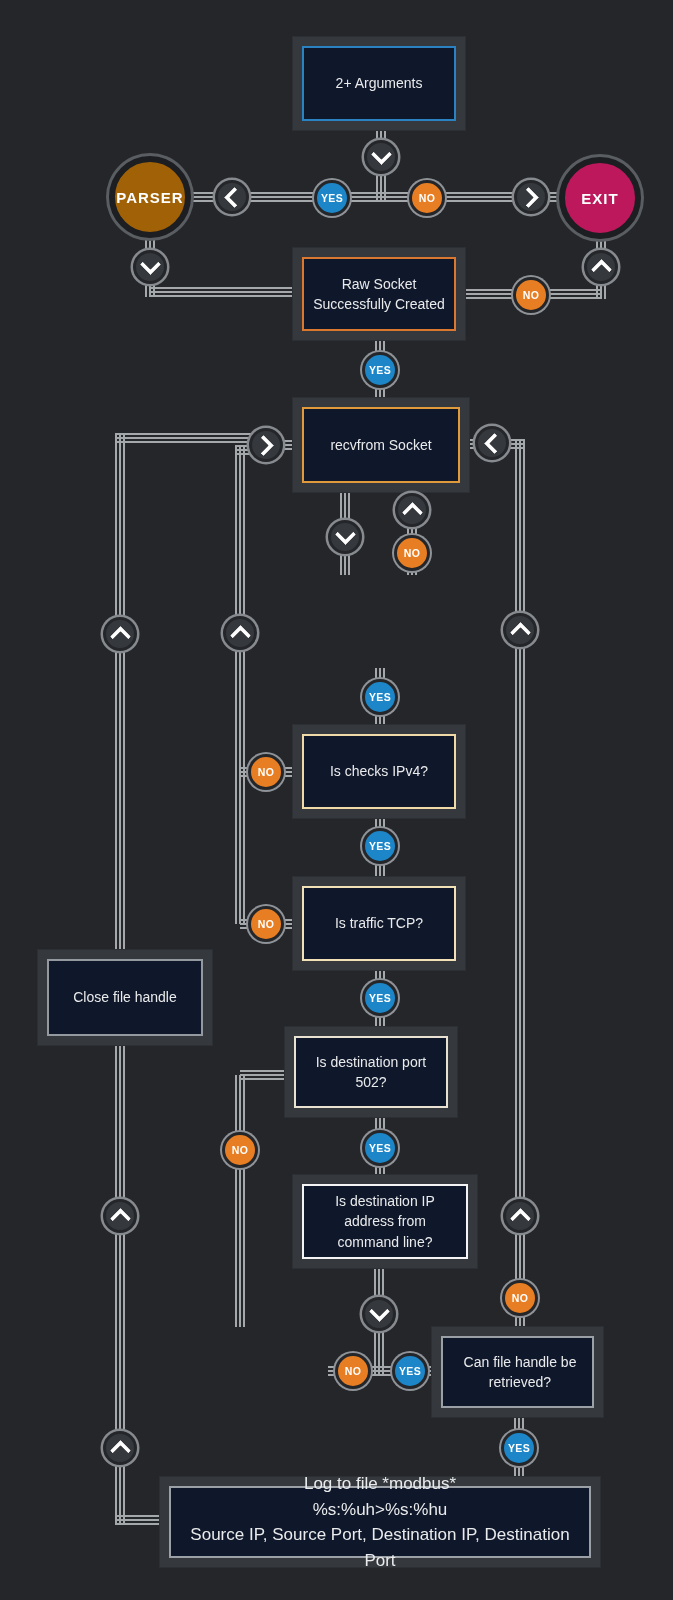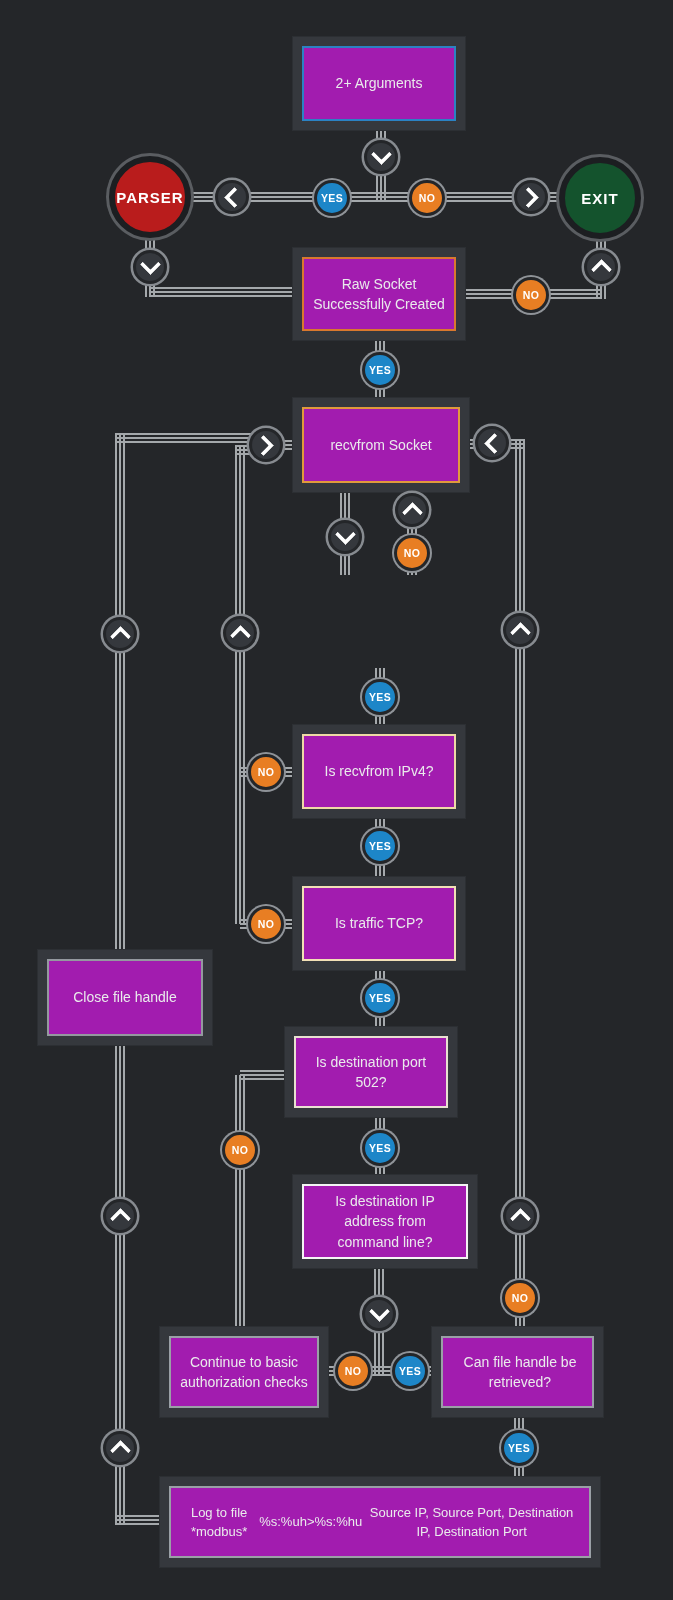--- a/index.html
+++ b/index.html
@@ -12,24 +12,24 @@
       #a4a8ab 4.2px,#a4a8ab 5.8px,transparent 5.8px,transparent 8.4px,
       #a4a8ab 8.4px,#a4a8ab 10px);z-index:1;}
   .hl{position:absolute;height:10px;background-image:linear-gradient(to bottom,
       #a4a8ab 0,#a4a8ab 1.6px,transparent 1.6px,transparent 4.2px,
       #a4a8ab 4.2px,#a4a8ab 5.8px,transparent 5.8px,transparent 8.4px,
       #a4a8ab 8.4px,#a4a8ab 10px);z-index:1;}
 
   
   .box{position:absolute;background:#35383d;box-sizing:border-box;padding:9px;z-index:2;
        box-shadow:0 0 0 1px #2c2f33;}
-  .box .inner{width:100%;height:100%;border:2px solid #fff;background:#a21caf;
+  .box .inner{width:100%;height:100%;border:2px solid #fff;background:#0f172a;
        box-sizing:border-box;display:flex;align-items:center;justify-content:center;
        text-align:center;color:#eaebec;font-size:14px;line-height:1.45;padding:4px 8px;}
-  .box .inner.small{font-size:13px;line-height:1.5;flex-direction:row;}
+  .box .inner.small{font-size:17px;line-height:1.5;flex-direction:column;}
 
   
   .term{position:absolute;width:82px;height:82px;border-radius:50%;background:#a3a4a5;
         border:6px solid #1c1e21;box-shadow:0 0 0 3px #5a5d61;box-sizing:border-box;
         display:flex;align-items:center;justify-content:center;color:#fff;
         font-weight:bold;font-size:15px;letter-spacing:1px;z-index:3;
         transform:translate(-50%,-50%);}
 
   
   .node{position:absolute;width:36px;height:36px;border-radius:50%;box-sizing:border-box;
@@ -98,21 +98,21 @@
 
   <div class="box" style="left:293px;top:398px;width:176px;height:94px">
     <div class="inner" style="border-color: rgb(224, 154, 60);">
       <span>recvfrom Socket</span>
       </div>
     </div>
 
 
   <div class="box" style="left:293px;top:725px;width:172px;height:93px">
     <div class="inner" style="border-color: rgb(239, 217, 166);">
-      <span>Is recvfrom IPv4?</span>
+      <span>Is checks IPv4?</span>
       </div>
     </div>
 
   <div class="box" style="left:293px;top:877px;width:172px;height:93px">
     <div class="inner" style="border-color: rgb(242, 224, 182);">
       <span>Is traffic TCP?</span>
       </div>
     </div>
 
   <div class="box" style="left:38px;top:950px;width:174px;height:95px">
@@ -126,42 +126,37 @@
       <span>Is destination port 502?</span>
       </div>
     </div>
 
   <div class="box" style="left:293px;top:1175px;width:184px;height:93px">
     <div class="inner" style="border-color: rgb(244, 244, 244);">
       <span>Is destination IP address from command line?</span>
       </div>
     </div>
 
-  <div class="box" style="left:160px;top:1327px;width:168px;height:90px">
-    <div class="inner" style="border-color: rgb(154, 160, 166);">
-      <span>Continue to basic authorization checks</span>
-      </div>
-    </div>
 
   <div class="box" style="left:432px;top:1327px;width:171px;height:90px">
     <div class="inner" style="border-color: rgb(154, 160, 166); padding-left: 13px;">
       <span>Can file handle be retrieved?</span>
       </div>
     </div>
 
   <div class="box" style="left:160px;top:1477px;width:440px;height:90px">
     <div class="inner small" style="border-color: rgb(154, 160, 166);">
       <span>Log to file *modbus*</span>
       <span>%s:%uh&gt;%s:%hu</span>
       <span>Source IP, Source Port, Destination IP, Destination Port</span>
     </div>
     </div>
 
-  <div class="term" style="left: 150px; top: 197px; background-color: #b91c1c;">PARSER</div>
-  <div class="term" style="left: 600px; top: 198px; background-color: #14532d;">EXIT</div>
+  <div class="term" style="left: 150px; top: 197px; background-color: #a16207;">PARSER</div>
+  <div class="term" style="left: 600px; top: 198px; background-color: #be185d;">EXIT</div>
 
   <div class="chev cd" style="left:381px;top:157px">
       <i></i>
     </div>
   <div class="chev cl" style="left:232px;top:197px">
       <i></i>
     </div>
   <div class="chev cr" style="left:531px;top:197px">
       <i></i>
     </div>

